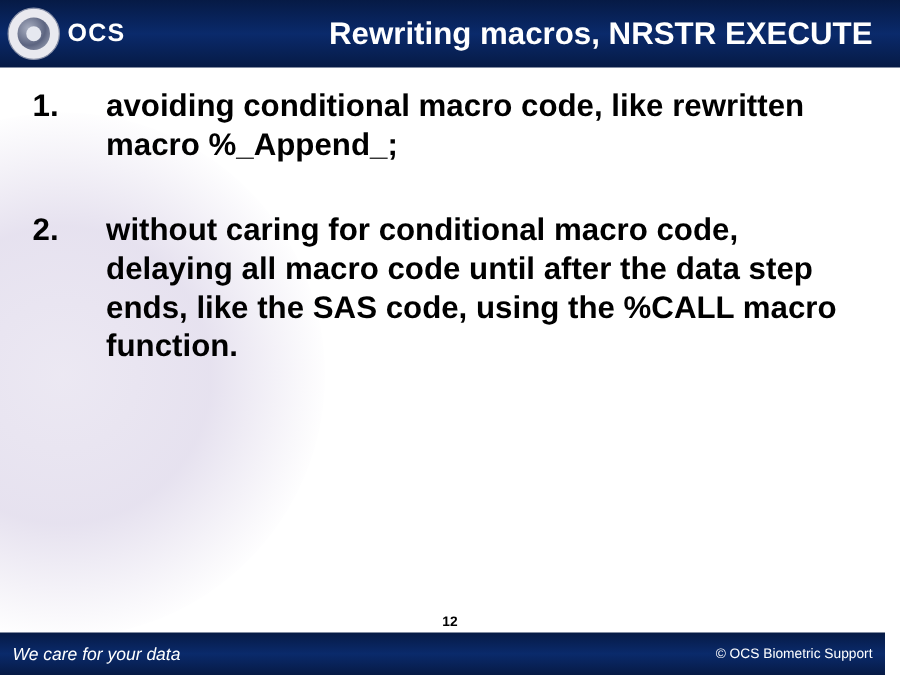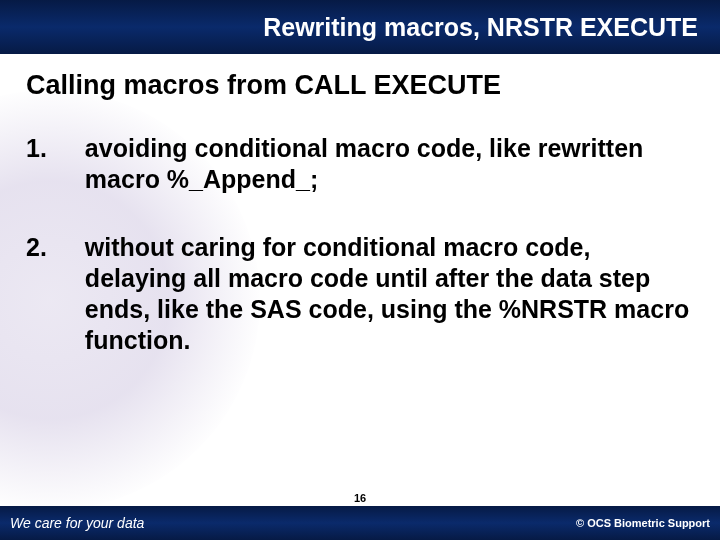--- a/index.html
+++ b/index.html
@@ -59,56 +59,61 @@
   }
   .list { list-style: none; }
   .list li {
     font-size: 25px; font-weight: bold; line-height: 1.25;
     margin-bottom: 36px;
     display: flex;
   }
   .num { flex: 0 0 auto; }
   .txt { flex: 1 1 auto; padding-left: 8px; margin-left: 30px; }
   .footer-bar {
-    position: absolute; left:0; right:0; bottom:0; height: 34px;
+    position: absolute; left:0; right:12px; bottom:0; height: 34px;
     background: linear-gradient(to bottom, #061a45 0%, #0a2a6b 50%, #061a45 100%);
     display: flex; align-items: center; justify-content: space-between;
     padding: 0 10px;
     color: #ffffff;
   }
   .tagline { font-size: 14px; font-style: italic; }
-  .copyright { font-size: 11px; font-weight: bold; }
+  .copyright { font-size: 11px; font-weight: normal; }
   .page-num {
     position: absolute; bottom: 36px; left: 0; right: 0; text-align: center;
     font-size: 11px; font-weight: bold; color: #000;
   }
 </style>
 </head>
 <body>
 
 <div class="slide">
   <div class="bg-circle"></div>
 
   <div class="header-bar">
+    <div class="logo-wrap">
+      <div class="logo-circle">
+        <div class="logo-inner"></div>
+      </div>
+      <div class="logo-text">OCS</div>
+    </div>
     <div class="title">Rewriting macros, NRSTR EXECUTE</div>
   </div>
 
   <div class="content">
-    <div class="subtitle">Calling macros from CALL EXECUTE</div>
     <ul class="list">
       <li>
         <span class="num">1.</span>
         <span class="txt">avoiding conditional macro code, like rewritten macro %_Append_;</span>
       </li>
       <li>
         <span class="num">2.</span>
-        <span class="txt">without caring for conditional macro code, delaying all macro code until after the data step ends, like the SAS code, using the %NRSTR macro function.</span>
+        <span class="txt">without caring for conditional macro code, delaying all macro code until after the data step ends, like the SAS code, using the %CALL macro function.</span>
       </li>
     </ul>
   </div>
 
-  <div class="page-num">16</div>
+  <div class="page-num">12</div>
 
   <div class="footer-bar">
     <div class="tagline">We care for your data</div>
     <div class="copyright">© OCS Biometric Support</div>
   </div>
 </div>
 
 </body></html>

